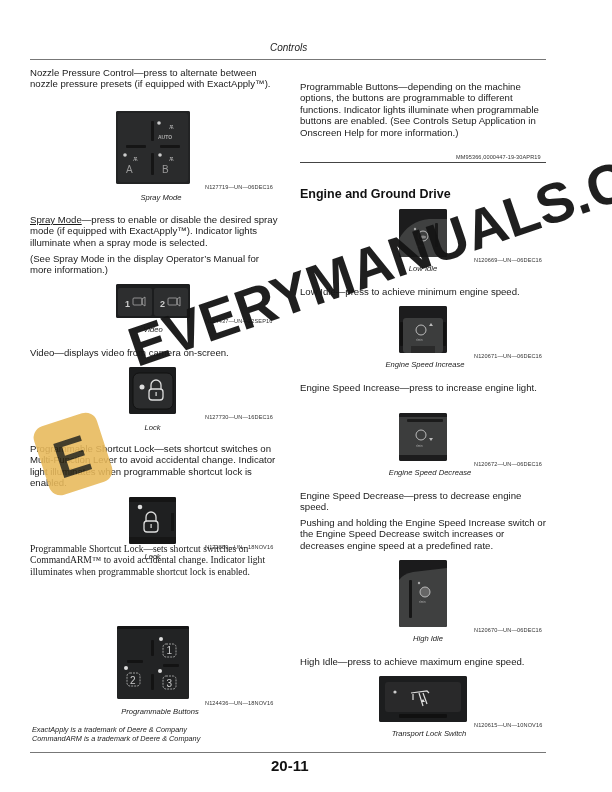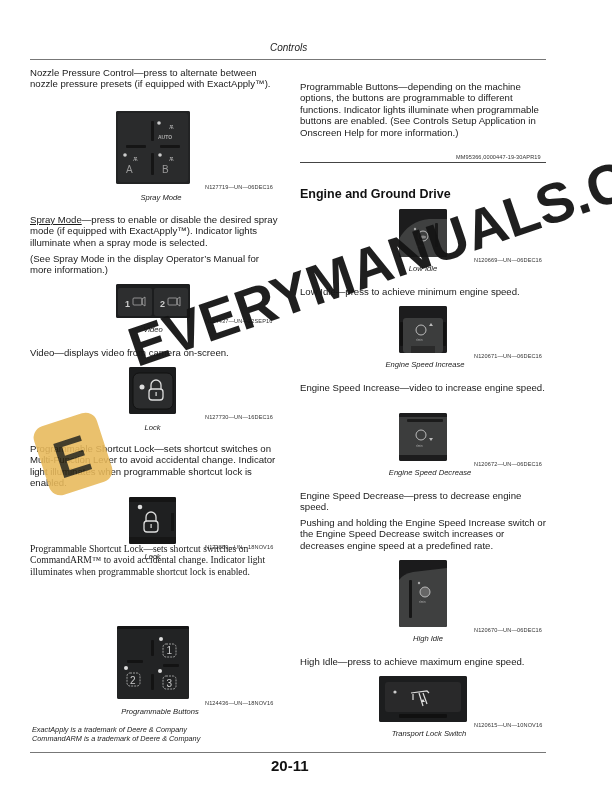--- a/index.html
+++ b/index.html
@@ -162,21 +162,21 @@
     <rect x="44" y="16" width="3" height="24" rx="1" fill="#111"></rect>
     <circle cx="22" cy="24" r="5" fill="none" stroke="#bbb" stroke-width="1"></circle>
     <path d="M30 20 l2 -3 l2 3 z" fill="#bbb"></path>
     <text x="17" y="35" font-size="3" fill="#aaa" font-family="Liberation Sans,sans-serif">r/min</text>
     <rect x="12" y="40" width="24" height="7" fill="#2a2a2a"></rect>
   </svg>
 </div>
 <div class="abs ref" style="left:474px;top:353px;">N120671—UN—06DEC16</div>
 <div class="abs cap" style="left:370px;top:360px;width:110px;">Engine Speed Increase</div>
 
-<div class="abs p" style="left:300px;top:382px;width:250px;">Engine Speed Increase—video to increase engine speed.</div>
+<div class="abs p" style="left:300px;top:382px;width:250px;">Engine Speed Increase—press to increase engine light.</div>
 
 <div class="abs fig" style="left:399px;top:413px;width:48px;height:48px;">
   <svg width="48" height="48" viewBox="0 0 48 48">
     <rect width="48" height="48" fill="#1c1c1d"></rect>
     <rect x="0" y="4" width="48" height="38" fill="#3c3d3d"></rect>
     <rect x="8" y="6" width="36" height="3" rx="1" fill="#1b1b1b"></rect>
     <circle cx="22" cy="22" r="5" fill="none" stroke="#bbb" stroke-width="1"></circle>
     <path d="M30 25 l2 3 l2 -3 z" fill="#bbb"></path>
     <text x="17" y="34" font-size="3" fill="#aaa" font-family="Liberation Sans,sans-serif">r/min</text>
   </svg>

